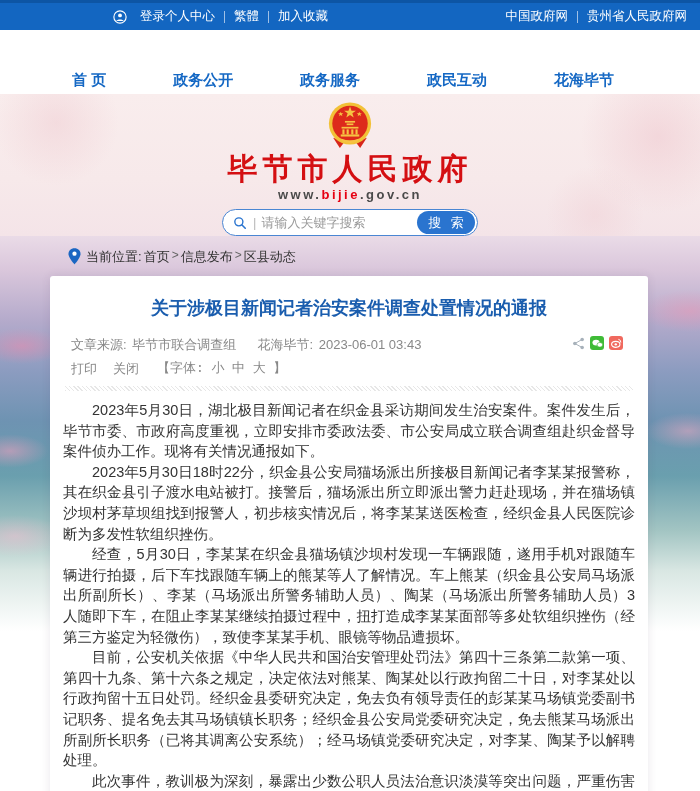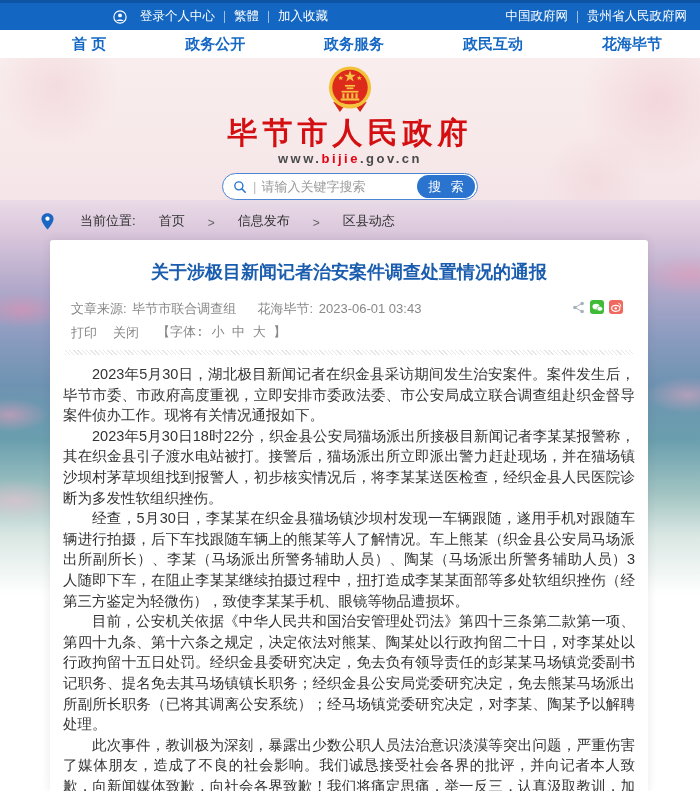--- a/index.html
+++ b/index.html
@@ -11,21 +11,21 @@
   .topbar { height:30px; background:#1366c1; border-top:3px solid #0d55a4;
     display:flex; align-items:center; justify-content:space-between;
     padding:0 13px 0 113px; color:#fff; font-size:12.5px; }
   .topbar-group { display:flex; align-items:center; gap:9px; }
   .tb-sep { width:1px; height:12px; background:#9fc0e6; display:inline-block; }
   .tb-link { color:#fff; cursor:pointer; white-space:nowrap; }
   .user-ic { width:14px; height:14px; margin-right:4px; }
 
   
   .navbar { height:28px; background:#fff; display:flex; align-items:center;
-    justify-content:space-between; padding:0 38px 0 72px; }
+    justify-content:space-between; padding:0 86px 0 72px;margin-top:36px; }
   .nav-item { color:#1568c4; font-weight:bold; font-size:15px; cursor:pointer; white-space:nowrap; }
 
   
   .masthead { height:142px; position:relative; text-align:center; overflow:hidden;
     background:
       radial-gradient(circle 90px at 8% 20%, rgba(235,190,198,.35), transparent 70%),
       radial-gradient(circle 110px at 94% 30%, rgba(235,185,195,.4), transparent 70%),
       radial-gradient(circle 70px at 85% 85%, rgba(238,200,206,.35), transparent 70%),
       linear-gradient(180deg,#f9eded 0%, #f7e9ea 60%, #f4e4e8 100%); }
   .emblem-wrap { margin-top:5px; height:54px; }
@@ -48,22 +48,22 @@
     background:
       radial-gradient(ellipse 60px 26px at 22px 110px, rgba(233,140,175,.55), transparent 70%),
       radial-gradient(ellipse 70px 30px at 690px 75px,  rgba(236,150,180,.5), transparent 70%),
       radial-gradient(ellipse 55px 24px at 10px 215px, rgba(240,160,190,.55), transparent 70%),
       radial-gradient(ellipse 60px 26px at 688px 195px, rgba(244,170,195,.5), transparent 70%),
       radial-gradient(ellipse 70px 30px at 15px 300px, rgba(247,190,210,.5), transparent 70%),
       linear-gradient(180deg,#eadbe7 0px,#d9c6db 35px,#b4aacb 85px,#8c9cc0 135px,
         #6e93b2 185px,#6a9fae 240px,#a3c5c3 295px,#d9e7e3 335px,#ffffff 395px,#ffffff 100%); }
 
   
-  .breadcrumb { position:absolute; top:12px; left:41px; display:flex; align-items:flex-end;
-    gap:23px; font-size:13px; color:#333; }
+  .breadcrumb { position:absolute; top:12px; left:68px; display:flex; align-items:flex-start;
+    gap:2px; font-size:13px; color:#333; }
   .pin-ic { width:13px; height:17px; margin-right:3px; }
   .crumb { color:#333; cursor:pointer; }
   .crumb-sep { color:#666; font-size:12px; }
 
   
   .card { position:absolute; left:50px; top:40px; width:598px; bottom:0; background:#fff;
     border-radius:3px 3px 0 0; box-shadow:0 0 10px rgba(80,60,90,.12); padding:0 13px;
     overflow:hidden; }
   .art-title { margin-top:21px; text-align:center; color:#1a5dae; font-size:18px;
     font-weight:bold; line-height:22px; }

